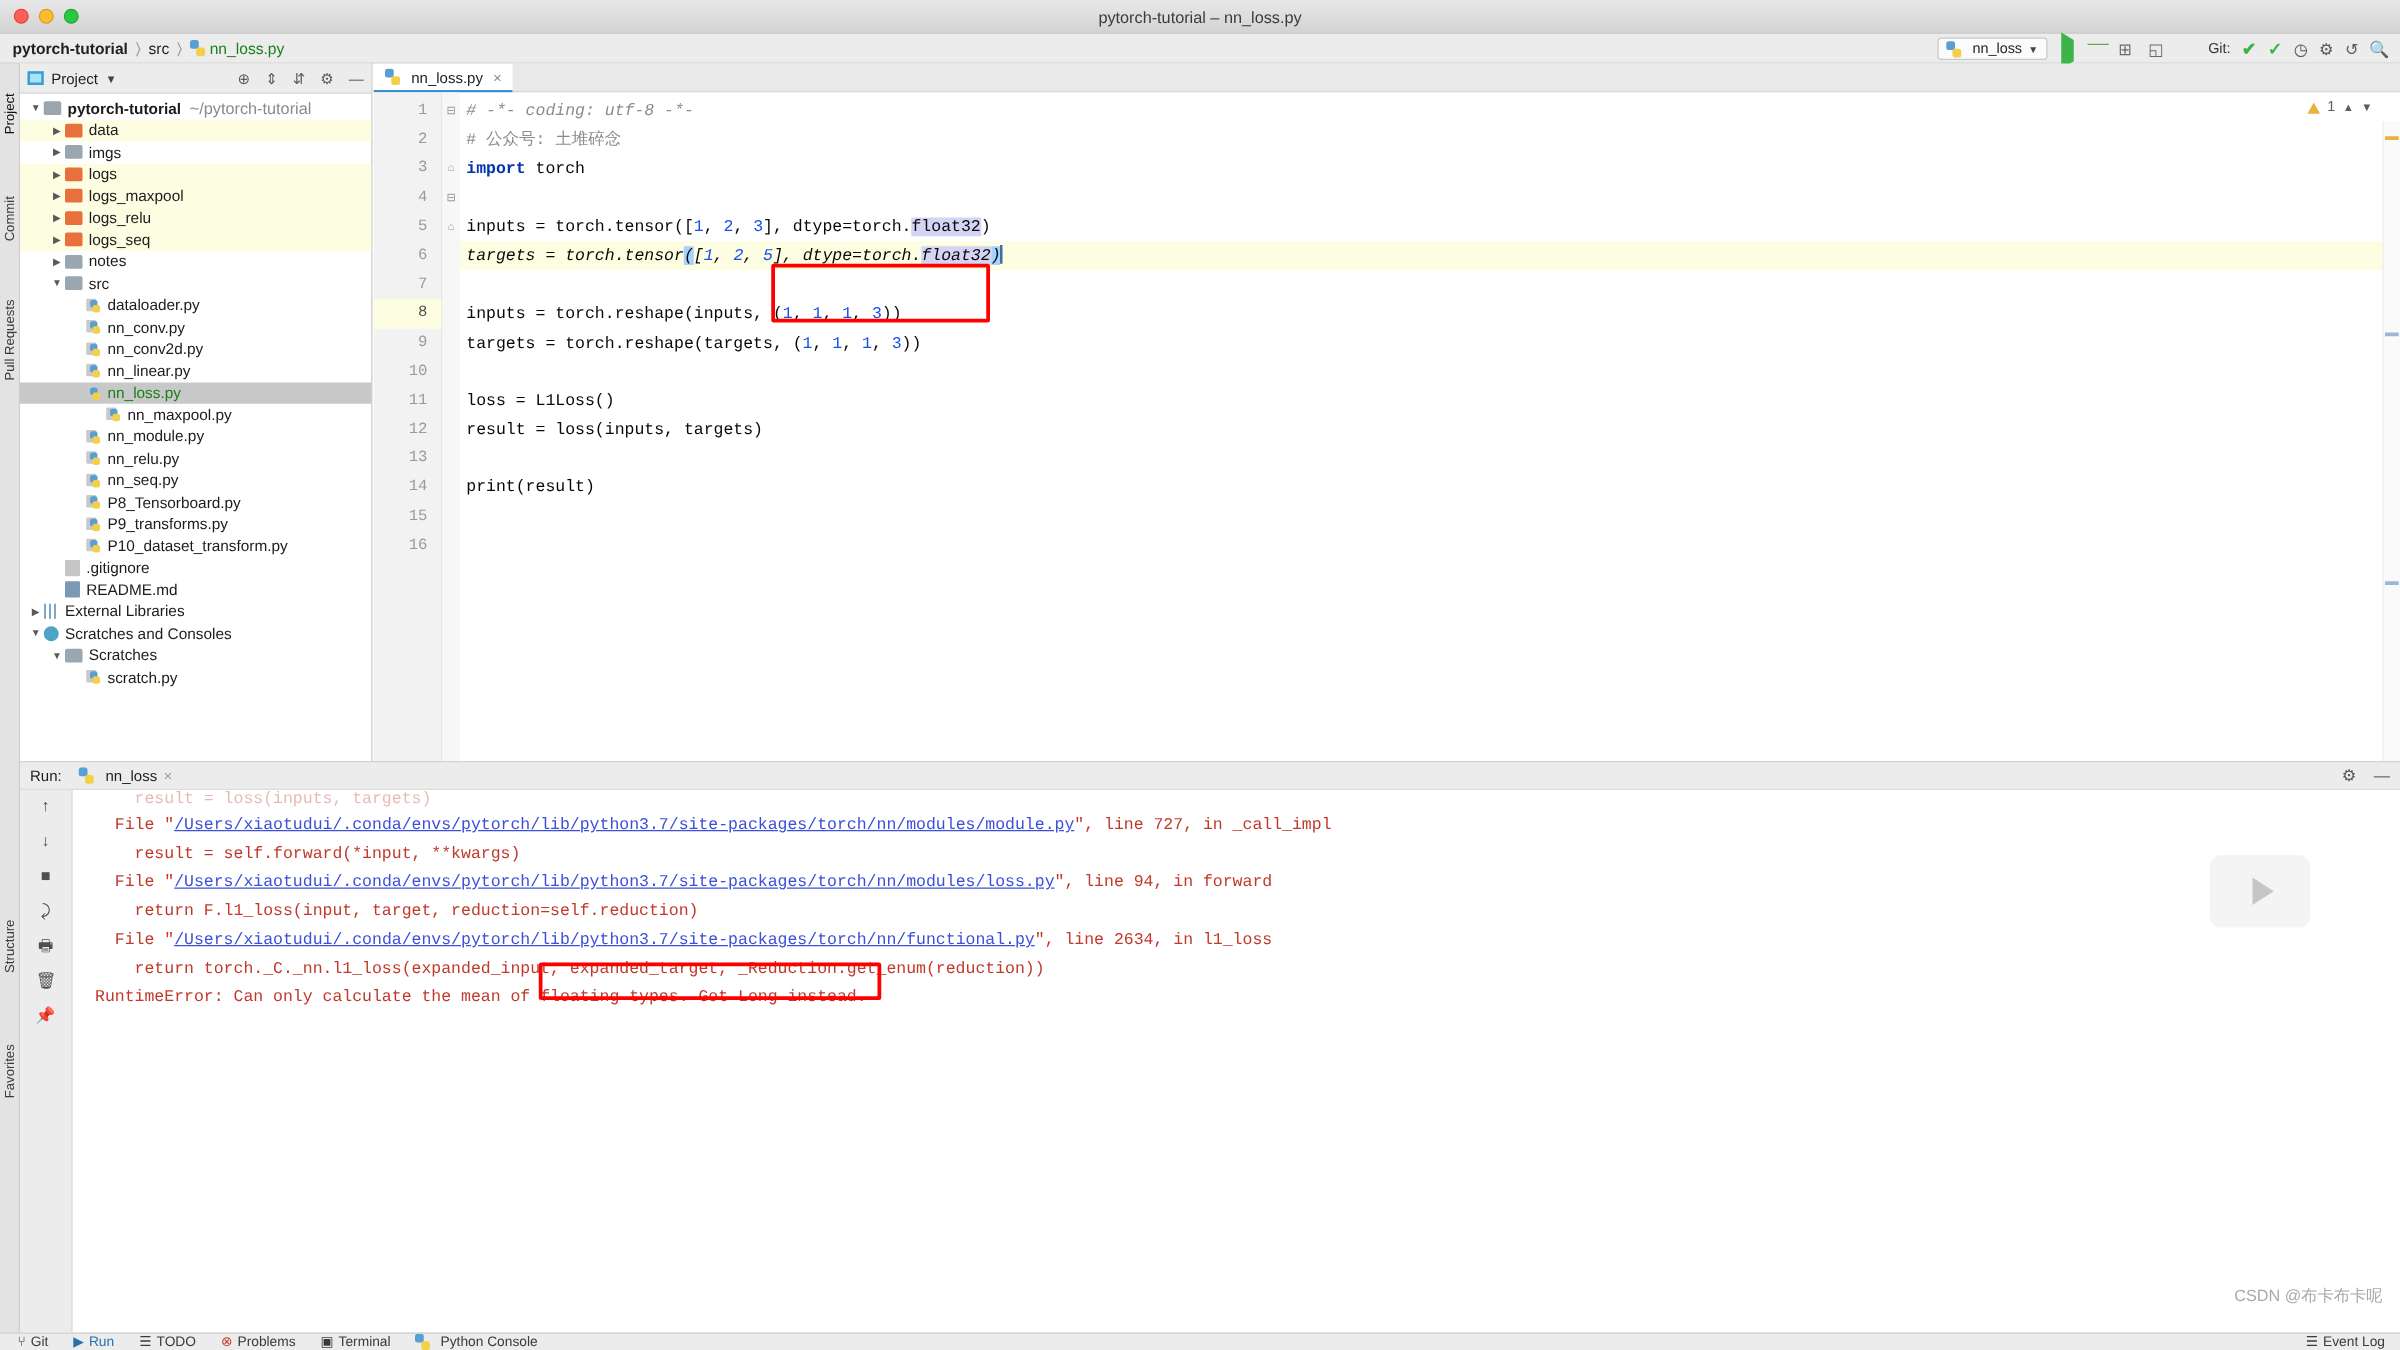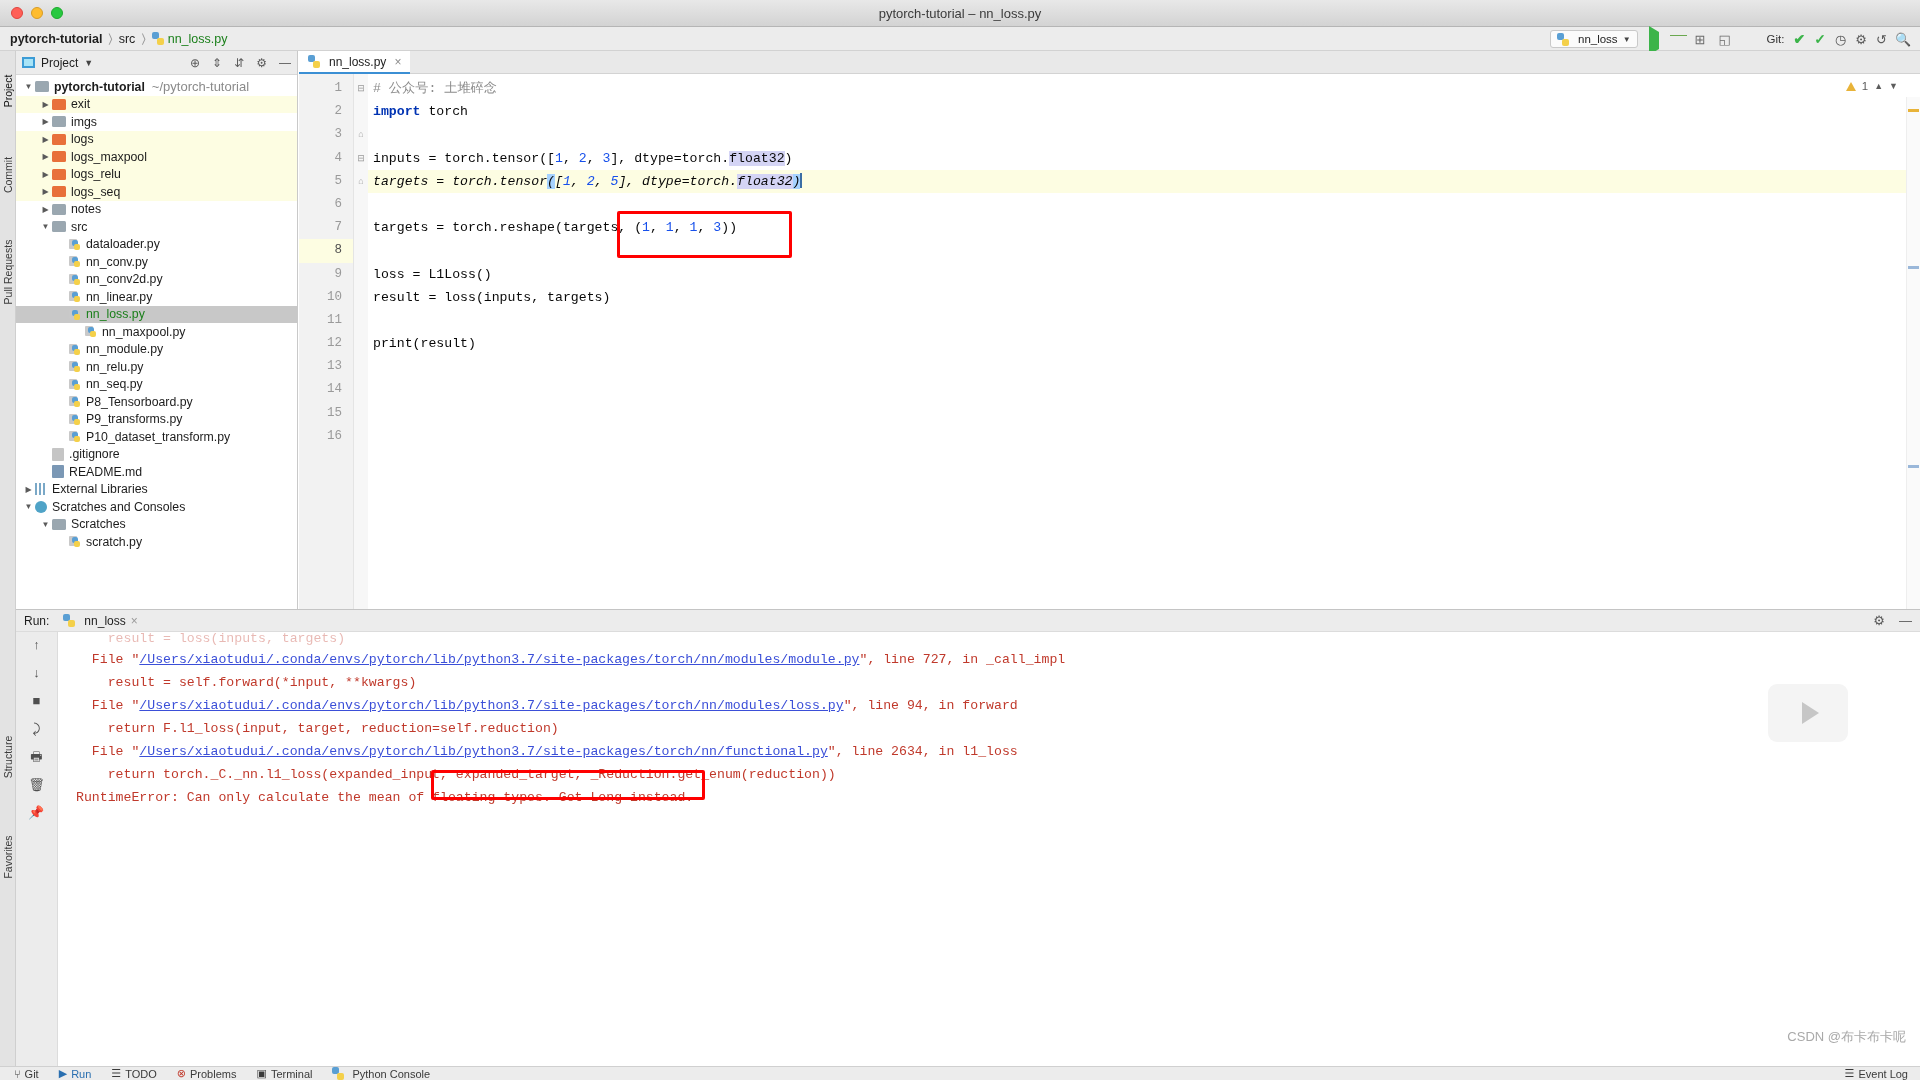--- a/index.html
+++ b/index.html
@@ -227,21 +227,21 @@
     <div class="ptree" id="tree">
         <div class="row" style="padding-left: 6px;">
           <span class="arrow">▼</span>
           <span class="fold grey"></span>
           <span class="lbl bold">pytorch-tutorial</span>
           <span class="path">~/pytorch-tutorial</span>
         </div>
         <div class="row hl" style="padding-left: 23px;">
           <span class="arrow">▶</span>
           <span class="fold orange"></span>
-          <span class="lbl">exit</span>
+          <span class="lbl">data</span>
         </div>
         <div class="row" style="padding-left: 23px;">
           <span class="arrow">▶</span>
           <span class="fold grey"></span>
           <span class="lbl">imgs</span>
         </div>
         <div class="row hl" style="padding-left: 23px;">
           <span class="arrow">▶</span>
           <span class="fold orange"></span>
           <span class="lbl">logs</span>
@@ -458,26 +458,28 @@
           <div class="fmark"></div>
           <div class="fmark"></div>
           <div class="fmark"></div>
           <div class="fmark"></div>
           <div class="fmark"></div>
           <div class="fmark"></div>
           <div class="fmark"></div>
           <div class="fmark"></div>
         </div>
       <div class="codelines">
+        <div class="cline"><span class="cm"># -*- coding: utf-8 -*-</span></div>
         <div class="cline"><span class="cmz"># 公众号: 土堆碎念</span></div>
         <div class="cline"><span class="kw">import</span> torch</div>
         <div class="cline"> </div>
         <div class="cline">inputs = torch.tensor([<span class="num">1</span>, <span class="num">2</span>, <span class="num">3</span>], dtype=torch.<span class="lightsel">float32</span>)</div>
         <div class="cline cur">targets = torch.tensor<span class="selt">(</span>[<span class="num">1</span>, <span class="num">2</span>, <span class="num">5</span>], dtype=torch.<span class="lightsel">float32</span><span class="selt">)</span><span class="caret-b"></span></div>
         <div class="cline"> </div>
+        <div class="cline">inputs = torch.reshape(inputs, (<span class="num">1</span>, <span class="num">1</span>, <span class="num">1</span>, <span class="num">3</span>))</div>
         <div class="cline">targets = torch.reshape(targets, (<span class="num">1</span>, <span class="num">1</span>, <span class="num">1</span>, <span class="num">3</span>))</div>
         <div class="cline"> </div>
         <div class="cline">loss = L1Loss()</div>
         <div class="cline">result = loss(inputs, targets)</div>
         <div class="cline"> </div>
         <div class="cline">print(result)</div>
       </div>
 
       <div class="redbox" style="left:318px; top:137px; width:175px; height:47px;"></div>
 

